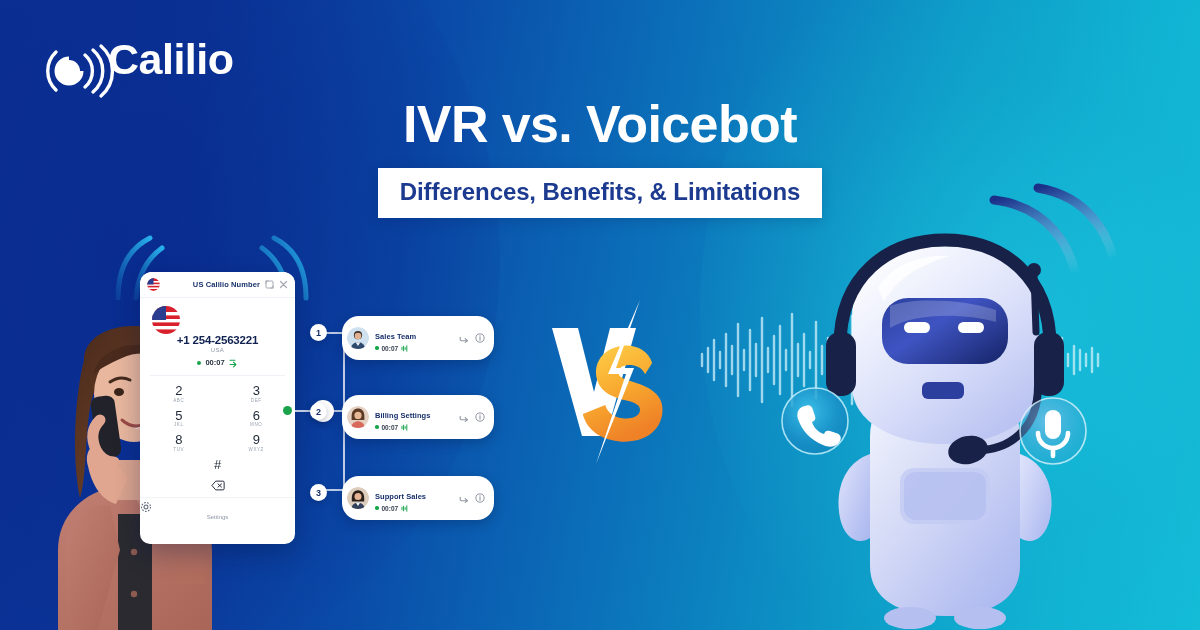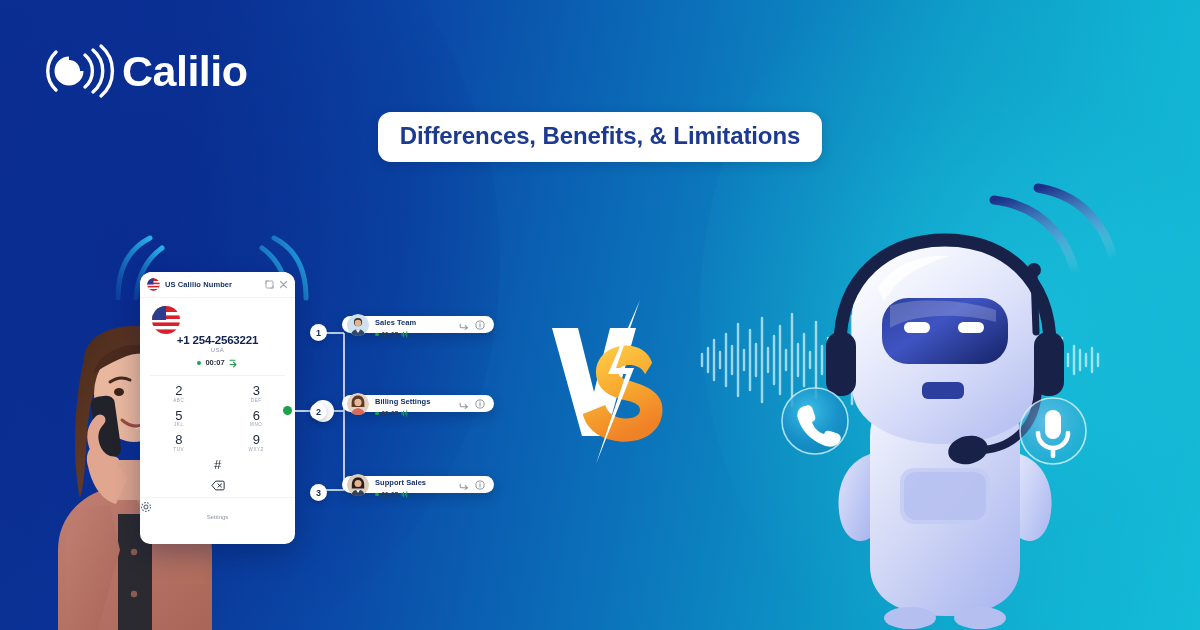--- a/index.html
+++ b/index.html
@@ -24,54 +24,54 @@
     pointer-events:none;
   }
   .bg-glow-left {
     position:absolute; left:-200px; top:-150px;
     width:700px; height:820px; border-radius:50%;
     background:radial-gradient(circle at 50% 50%, rgba(8,40,140,.65) 0%, rgba(8,40,140,.25) 50%, rgba(8,40,140,0) 75%);
     pointer-events:none;
   }
 
   
-  .logo { position:absolute; left:42px; top:38px; display:flex; align-items:center; gap:14px; }
+  .logo { position:absolute; left:42px; top:38px; display:flex; }
   .logo-mark { width:66px; height:66px; }
   .logo-text { color:#fff; font-size:43px; font-weight:700; letter-spacing:-.5px; line-height:1; }
 
   
   .title-block { position:absolute; left:0; right:0; top:96px; text-align:center; }
   .main-title {
     color:#ffffff; font-size:52px; font-weight:700; letter-spacing:-.6px;
     line-height:1.08; text-align:center;
   }
   .subtitle-pill {
     display:inline-block; margin-top:16px;
     background:#ffffff; color:#1b3a90;
     font-size:24px; font-weight:600; letter-spacing:-.1px;
-    padding:10px 22px 12px; border-radius:13px;
+    padding:10px 22px 12px; border-radius:0;
     box-shadow:0 3px 12px rgba(0,20,70,.18);
   }
 
   
   .woman { position:absolute; left:22px; bottom:0; width:215px; height:330px; }
 
   
   .phone-widget {
     position:absolute; left:140px; top:272px; width:155px; height:272px;
     background:#ffffff; border-radius:12px 12px 10px 10px;
     box-shadow:0 10px 26px rgba(0,15,60,.30);
     overflow:hidden;
   }
   .pw-header {
     height:26px; display:flex; align-items:center; gap:5px;
     padding:0 7px; border-bottom:1px solid #eef1f6; background:#fff;
   }
   .pw-flag-sm { width:13px; height:13px; border-radius:50%; flex:0 0 13px; overflow:hidden; }
-  .pw-title { font-size:7.5px; font-weight:600; color:#17306b; flex:1; letter-spacing:.1px; }
+  .pw-title { font-size:7.5px; font-weight:600; color:#17306b; flex:1; letter-spacing:.1px;text-align:right; }
   .pw-hicon { width:9px; height:9px; opacity:.55; }
   .pw-body { padding:8px 12px 0; text-align:center; }
   .pw-flag-lg { width:28px; height:28px; border-radius:50%; margin:0 auto 6px; overflow:hidden; }
   .pw-number { font-size:11.5px; font-weight:700; color:#10224f; letter-spacing:-.2px; }
   .pw-country { font-size:6px; color:#8d96a8; margin-top:1px; letter-spacing:.4px; }
   .pw-status { display:flex; align-items:center; justify-content:center; gap:4px; margin-top:5px; }
   .pw-dot { width:4px; height:4px; border-radius:50%; background:#17a44a; }
   .pw-timer { font-size:7.5px; font-weight:600; color:#27313f; }
   .pw-arrow { width:9px; height:9px; }
   .pw-divider { height:1px; background:#eef1f6; margin:8px 10px 0; }
@@ -85,21 +85,21 @@
 
   
   .ivr-tree { position:absolute; left:282px; top:300px; width:215px; height:230px; }
   .node-hub {
     position:absolute; left:30px; top:100px; width:22px; height:22px; border-radius:50%;
     background:#fff; box-shadow:0 2px 7px rgba(0,20,60,.28);
     display:flex; align-items:center; justify-content:center;
   }
   .node-green { position:absolute; left:1px; top:106px; width:9px; height:9px; border-radius:50%; background:#1aa34a; box-shadow:0 0 0 2px rgba(255,255,255,.35); }
   .ivr-card {
-    position:absolute; left:60px; width:152px; height:17px;
+    position:absolute; left:60px; width:152px; height:44px;
     background:#fff; border-radius:17px;
     box-shadow:0 4px 12px rgba(0,18,60,.26);
     display:flex; align-items:center; padding:0 9px 0 5px; gap:6px;
   }
   .ivr-card.c1 { top:16px; }
   .ivr-card.c2 { top:95px; }
   .ivr-card.c3 { top:176px; }
   .ivr-badge {
     position:absolute; left:28px; width:17px; height:17px; border-radius:50%;
     background:#fff; color:#17306b; font-size:9px; font-weight:700;
@@ -146,20 +146,21 @@
         <path d="M14 14 A26 26 0 0 0 14 52" stroke="#fff" stroke-width="3.4" fill="none" stroke-linecap="round"></path>
         <path d="M43 17 A21 21 0 0 1 43 49" stroke="#fff" stroke-width="3.4" fill="none" stroke-linecap="round"></path>
         <path d="M51 12 A27.5 27.5 0 0 1 51 54" stroke="#fff" stroke-width="3.4" fill="none" stroke-linecap="round"></path>
         <path d="M59 8 A33 33 0 0 1 59 58" stroke="#fff" stroke-width="3.4" fill="none" stroke-linecap="round"></path>
       </svg>
     </span>
     <span class="logo-text">Calilio</span>
   </div>
 
   <div class="title-block">
+    <div class="main-title">IVR vs. Voicebot</div>
     <div class="subtitle-pill">Differences, Benefits, &amp; Limitations</div>
   </div>
 
   <div class="arcs-phone">
     <svg viewBox="0 0 216 70" width="216" height="70">
       <defs>
         <linearGradient id="pa1" x1="0" y1="1" x2="1" y2="0">
           <stop offset="0" stop-color="#1fa9e0" stop-opacity=".15"></stop>
           <stop offset="1" stop-color="#29b6f0" stop-opacity=".95"></stop>
         </linearGradient>

